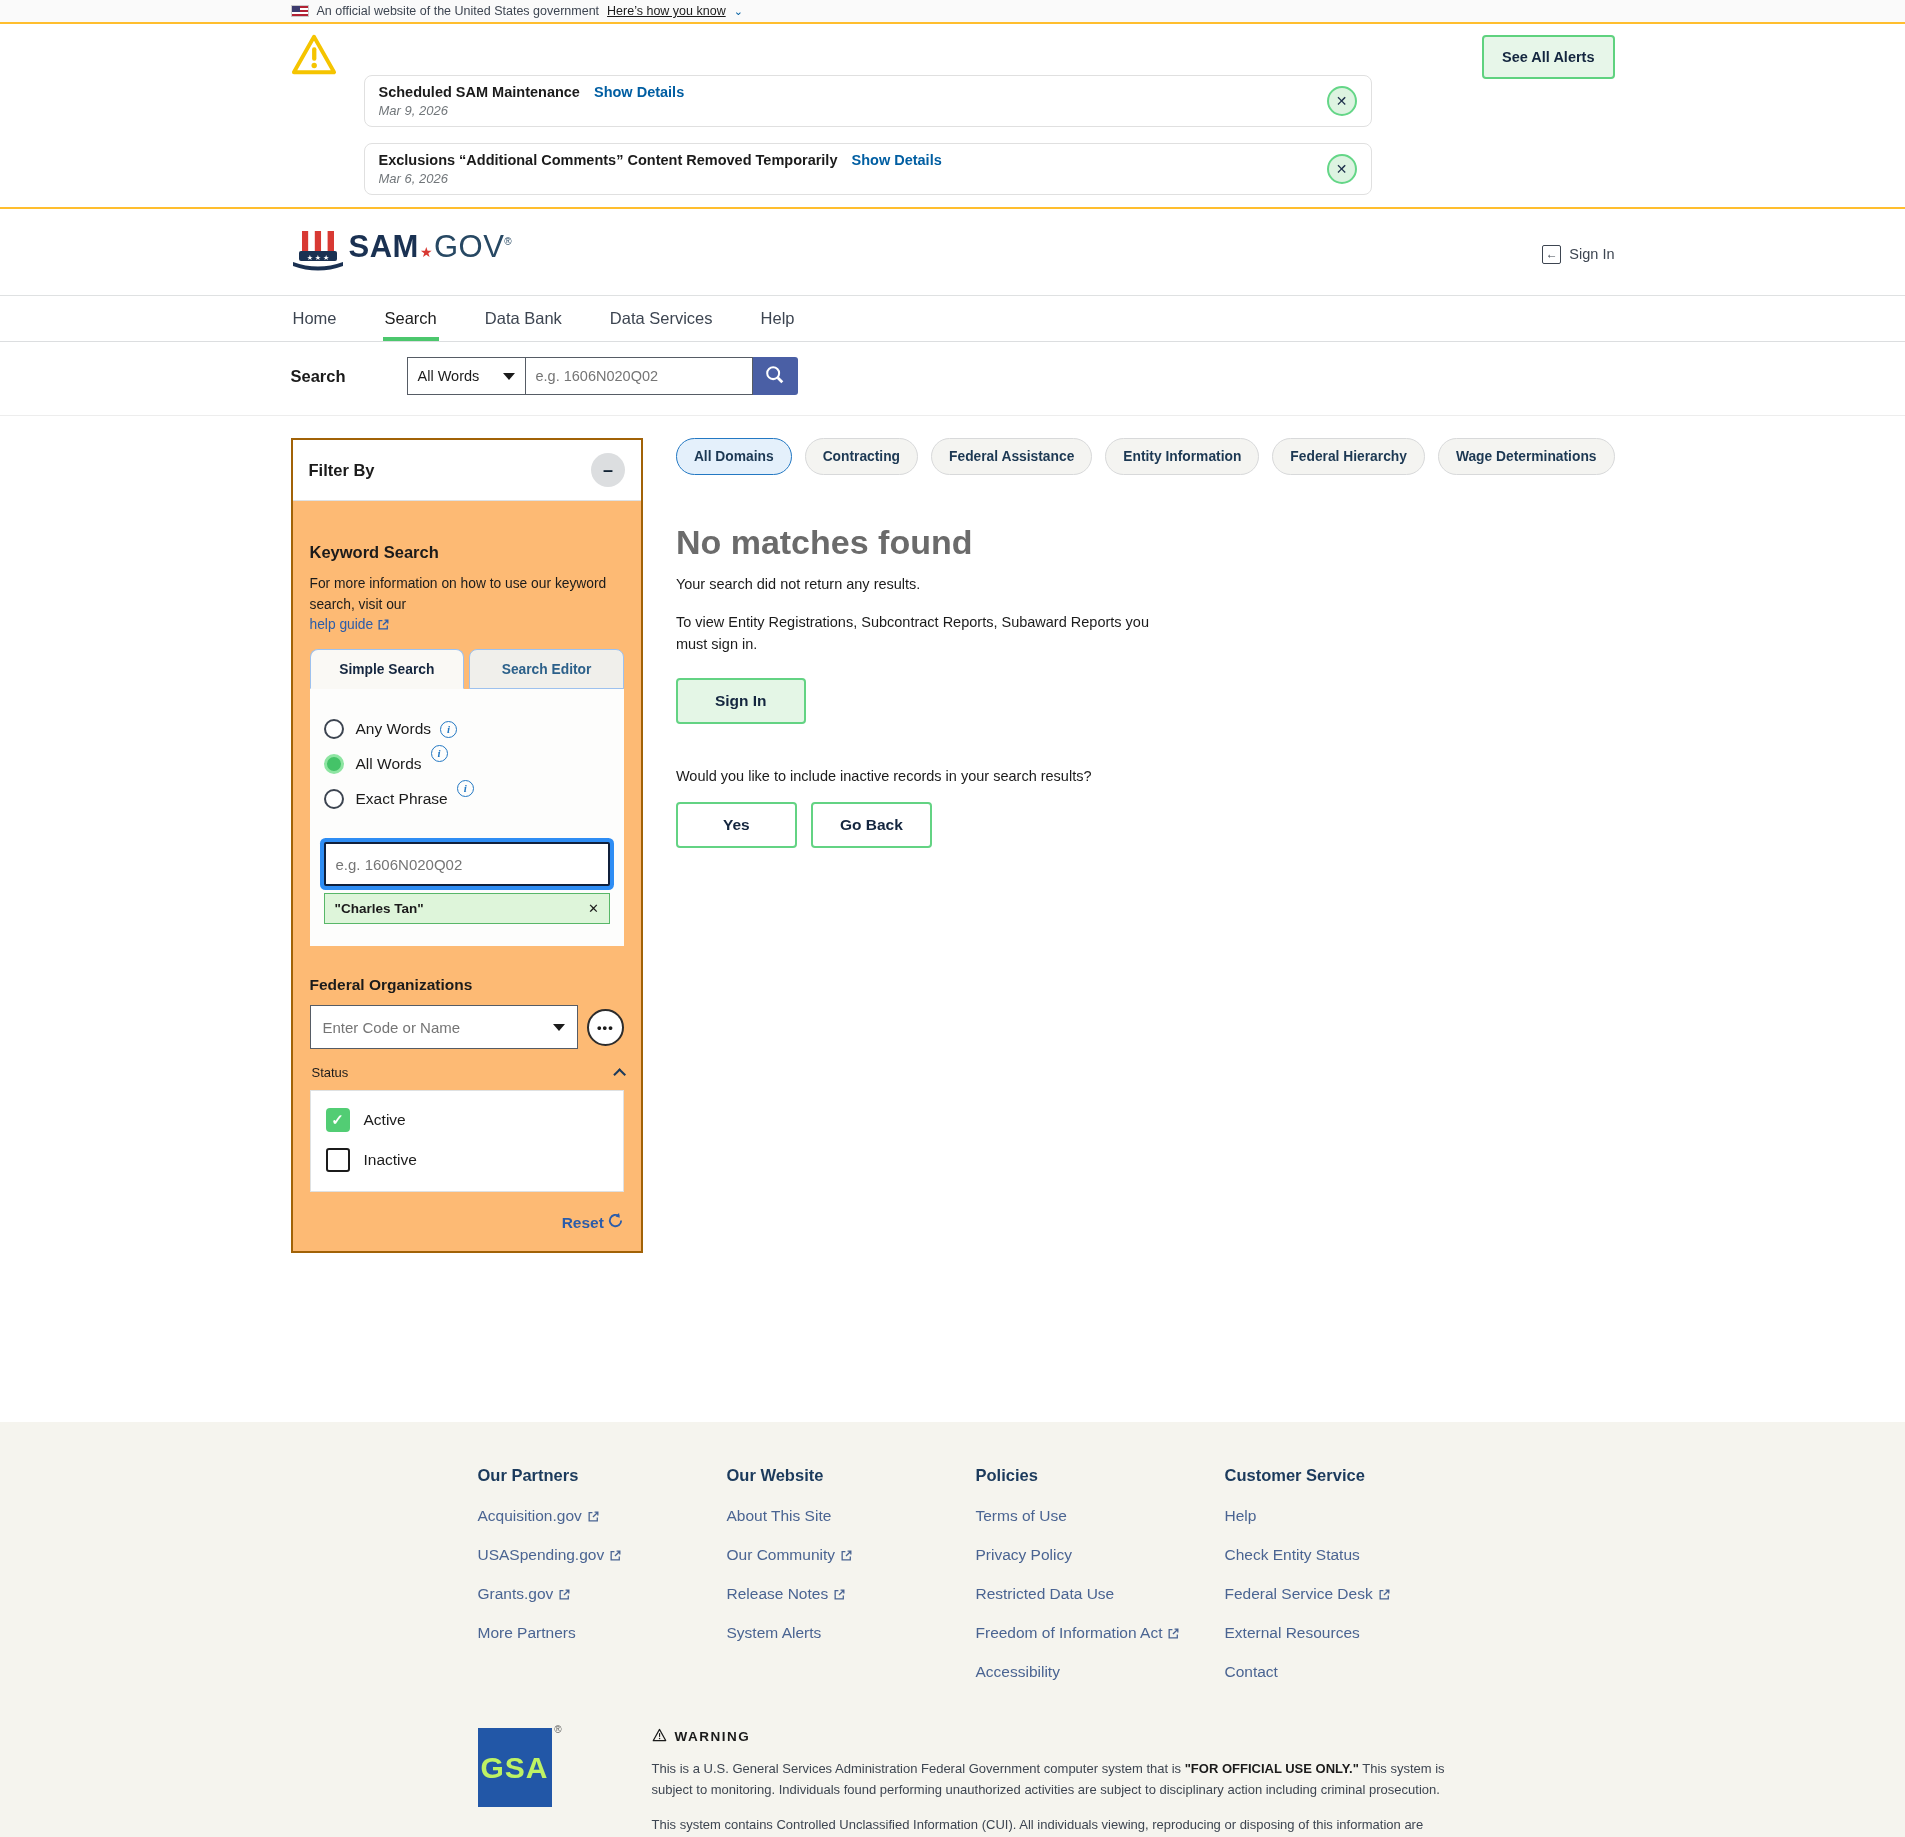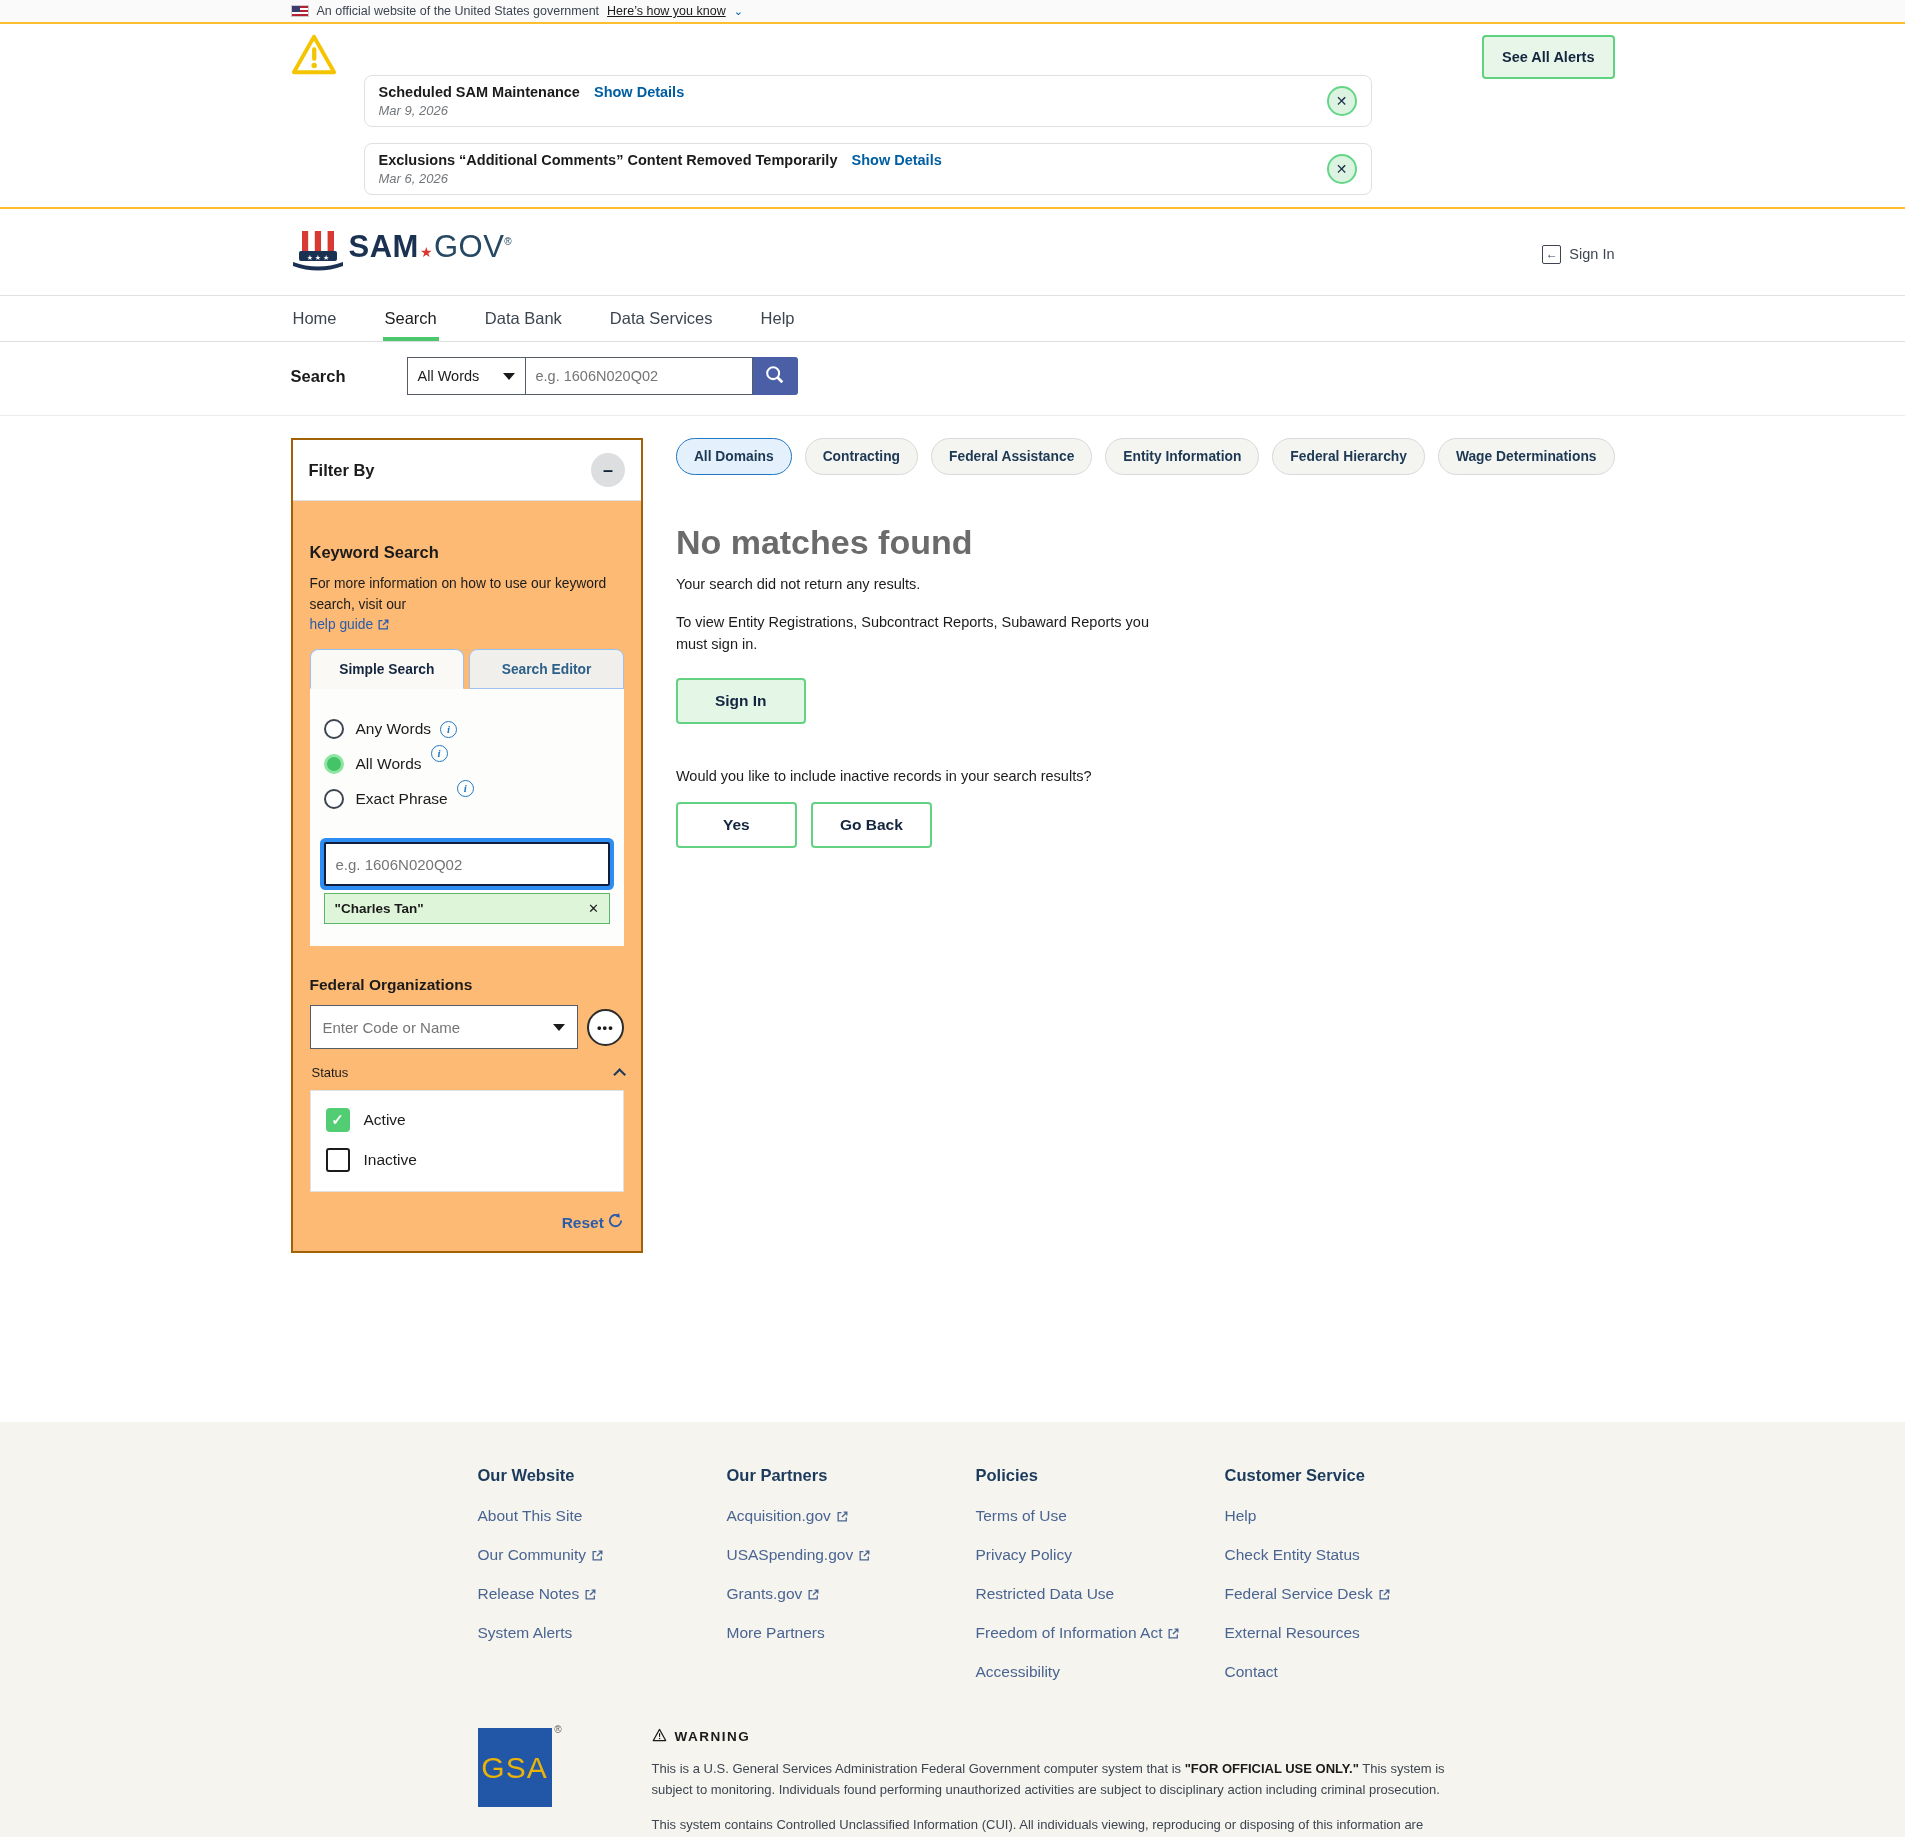--- a/index.html
+++ b/index.html
@@ -117,21 +117,21 @@
   .yn-btn { background:#fff; border:2px solid #63d383; border-radius:4px; padding:12px 0; width:121px; text-align:center; font-size:15.5px; font-weight:bold; color:#14263f; cursor:pointer; }
 
   
   .site-footer { background:#f5f4ee; padding:44px 0 42px; margin-top:0; }
   .footer-cols { display:flex; padding-left:187px; }
   .footer-col { width:249px; }
   .footer-col-heading { font-size:16.5px; font-weight:bold; color:#1b3a5c; margin-bottom:22px; }
   .footer-link { font-size:15.5px; color:#4a6492; margin-bottom:21px; display:flex; align-items:center; gap:5px; cursor:pointer; }
   .gsa-row { display:flex; padding-left:187px; margin-top:26px; }
   .gsa-logo-wrap { position:relative; }
-  .gsa-logo { width:74px; height:79px; background:#2257a7; color:#eab308; display:flex; align-items:center; justify-content:center; font-size:30px; font-weight:normal; letter-spacing:1px; }
+  .gsa-logo { width:74px; height:79px; background:#2257a7; color:#bef264; display:flex; align-items:center; justify-content:center; font-size:30px; font-weight:bold; letter-spacing:1px; }
   .gsa-reg { position:absolute; top:-4px; right:-10px; font-size:10px; color:#5c5c5c; }
   .warning-block { margin-left:100px; width:800px; }
   .warning-head { display:flex; align-items:center; gap:8px; font-size:13.5px; font-weight:bold; letter-spacing:1.5px; color:#1b1b1b; }
   .warning-p { font-size:13px; color:#3d4551; line-height:1.6; margin-top:14px; }
   .warning-p b { color:#1b1b1b; }
 </style>
 </head>
 <body>
 
 <div class="gov-banner">
@@ -341,67 +341,67 @@
       </div>
     </div>
 
   </div>
 </div>
 
 <div class="site-footer">
   <div class="container">
     <div class="footer-cols">
       <div class="footer-col">
+        <div class="footer-col-heading">Our Partners</div>
+        <div class="footer-link">
+            <span>Acquisition.gov</span>
+            <span class="ext-icon"><svg width="13" height="13" viewBox="0 0 24 24">
+                <path fill="none" stroke="#4a6492" stroke-width="2.4" d="M10 5H4v15h15v-6"></path>
+                <path fill="none" stroke="#4a6492" stroke-width="2.4" d="M14 4h6v6M20 4 11 13"></path>
+              </svg></span>
+          </div>
+        <div class="footer-link">
+            <span>USASpending.gov</span>
+            <span class="ext-icon"><svg width="13" height="13" viewBox="0 0 24 24">
+                <path fill="none" stroke="#4a6492" stroke-width="2.4" d="M10 5H4v15h15v-6"></path>
+                <path fill="none" stroke="#4a6492" stroke-width="2.4" d="M14 4h6v6M20 4 11 13"></path>
+              </svg></span>
+          </div>
+        <div class="footer-link">
+            <span>Grants.gov</span>
+            <span class="ext-icon"><svg width="13" height="13" viewBox="0 0 24 24">
+                <path fill="none" stroke="#4a6492" stroke-width="2.4" d="M10 5H4v15h15v-6"></path>
+                <path fill="none" stroke="#4a6492" stroke-width="2.4" d="M14 4h6v6M20 4 11 13"></path>
+              </svg></span>
+          </div>
+        <div class="footer-link">
+            <span>More Partners</span>
+          </div>
+      </div>
+      <div class="footer-col">
         <div class="footer-col-heading">Our Website</div>
         <div class="footer-link">
             <span>About This Site</span>
           </div>
         <div class="footer-link">
             <span>Our Community</span>
             <span class="ext-icon"><svg width="13" height="13" viewBox="0 0 24 24">
                 <path fill="none" stroke="#4a6492" stroke-width="2.4" d="M10 5H4v15h15v-6"></path>
                 <path fill="none" stroke="#4a6492" stroke-width="2.4" d="M14 4h6v6M20 4 11 13"></path>
               </svg></span>
           </div>
         <div class="footer-link">
             <span>Release Notes</span>
             <span class="ext-icon"><svg width="13" height="13" viewBox="0 0 24 24">
                 <path fill="none" stroke="#4a6492" stroke-width="2.4" d="M10 5H4v15h15v-6"></path>
                 <path fill="none" stroke="#4a6492" stroke-width="2.4" d="M14 4h6v6M20 4 11 13"></path>
               </svg></span>
           </div>
         <div class="footer-link">
             <span>System Alerts</span>
-          </div>
-      </div>
-      <div class="footer-col">
-        <div class="footer-col-heading">Our Partners</div>
-        <div class="footer-link">
-            <span>Acquisition.gov</span>
-            <span class="ext-icon"><svg width="13" height="13" viewBox="0 0 24 24">
-                <path fill="none" stroke="#4a6492" stroke-width="2.4" d="M10 5H4v15h15v-6"></path>
-                <path fill="none" stroke="#4a6492" stroke-width="2.4" d="M14 4h6v6M20 4 11 13"></path>
-              </svg></span>
-          </div>
-        <div class="footer-link">
-            <span>USASpending.gov</span>
-            <span class="ext-icon"><svg width="13" height="13" viewBox="0 0 24 24">
-                <path fill="none" stroke="#4a6492" stroke-width="2.4" d="M10 5H4v15h15v-6"></path>
-                <path fill="none" stroke="#4a6492" stroke-width="2.4" d="M14 4h6v6M20 4 11 13"></path>
-              </svg></span>
-          </div>
-        <div class="footer-link">
-            <span>Grants.gov</span>
-            <span class="ext-icon"><svg width="13" height="13" viewBox="0 0 24 24">
-                <path fill="none" stroke="#4a6492" stroke-width="2.4" d="M10 5H4v15h15v-6"></path>
-                <path fill="none" stroke="#4a6492" stroke-width="2.4" d="M14 4h6v6M20 4 11 13"></path>
-              </svg></span>
-          </div>
-        <div class="footer-link">
-            <span>More Partners</span>
           </div>
       </div>
       <div class="footer-col">
         <div class="footer-col-heading">Policies</div>
         <div class="footer-link">
             <span>Terms of Use</span>
           </div>
         <div class="footer-link">
             <span>Privacy Policy</span>
           </div>

